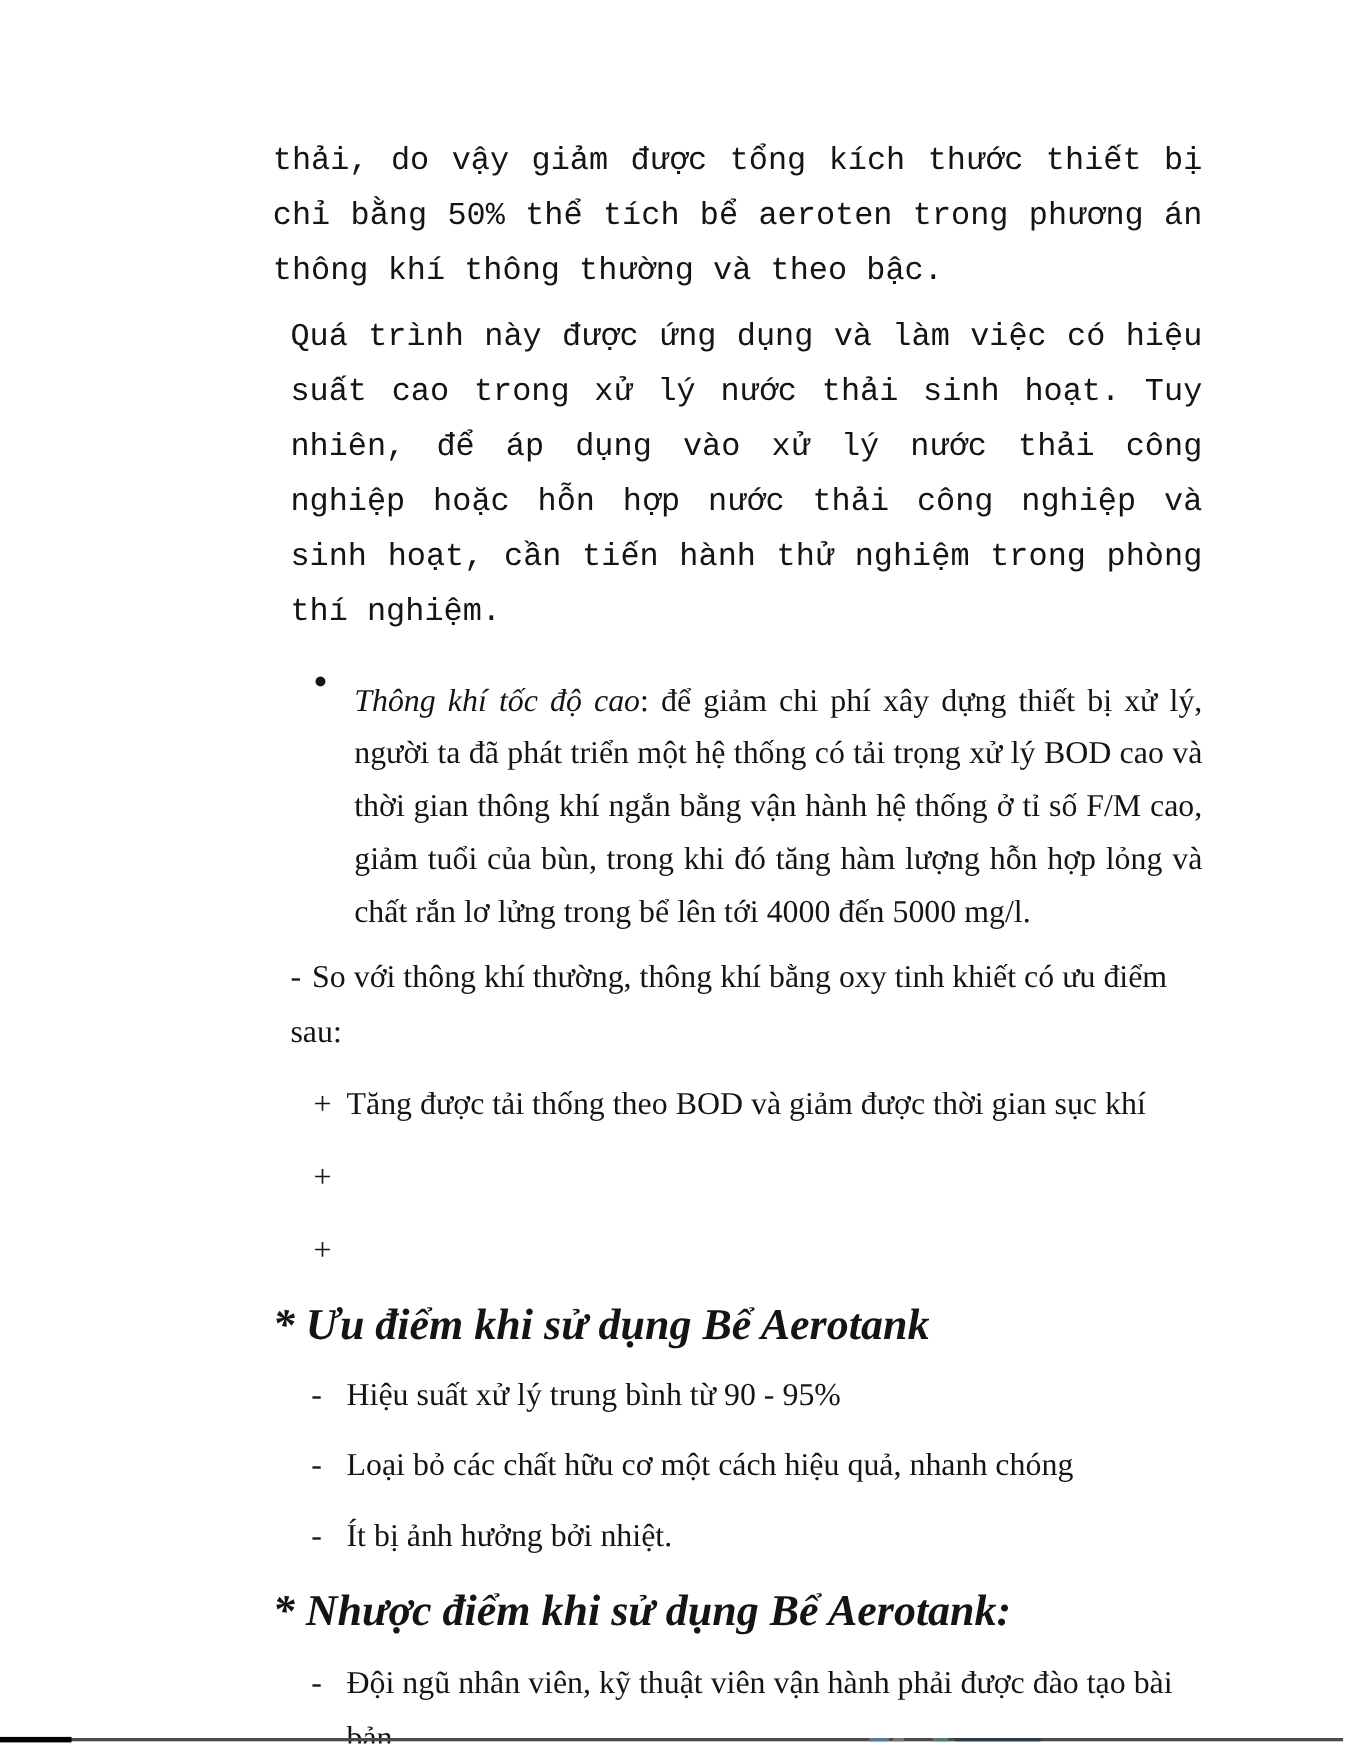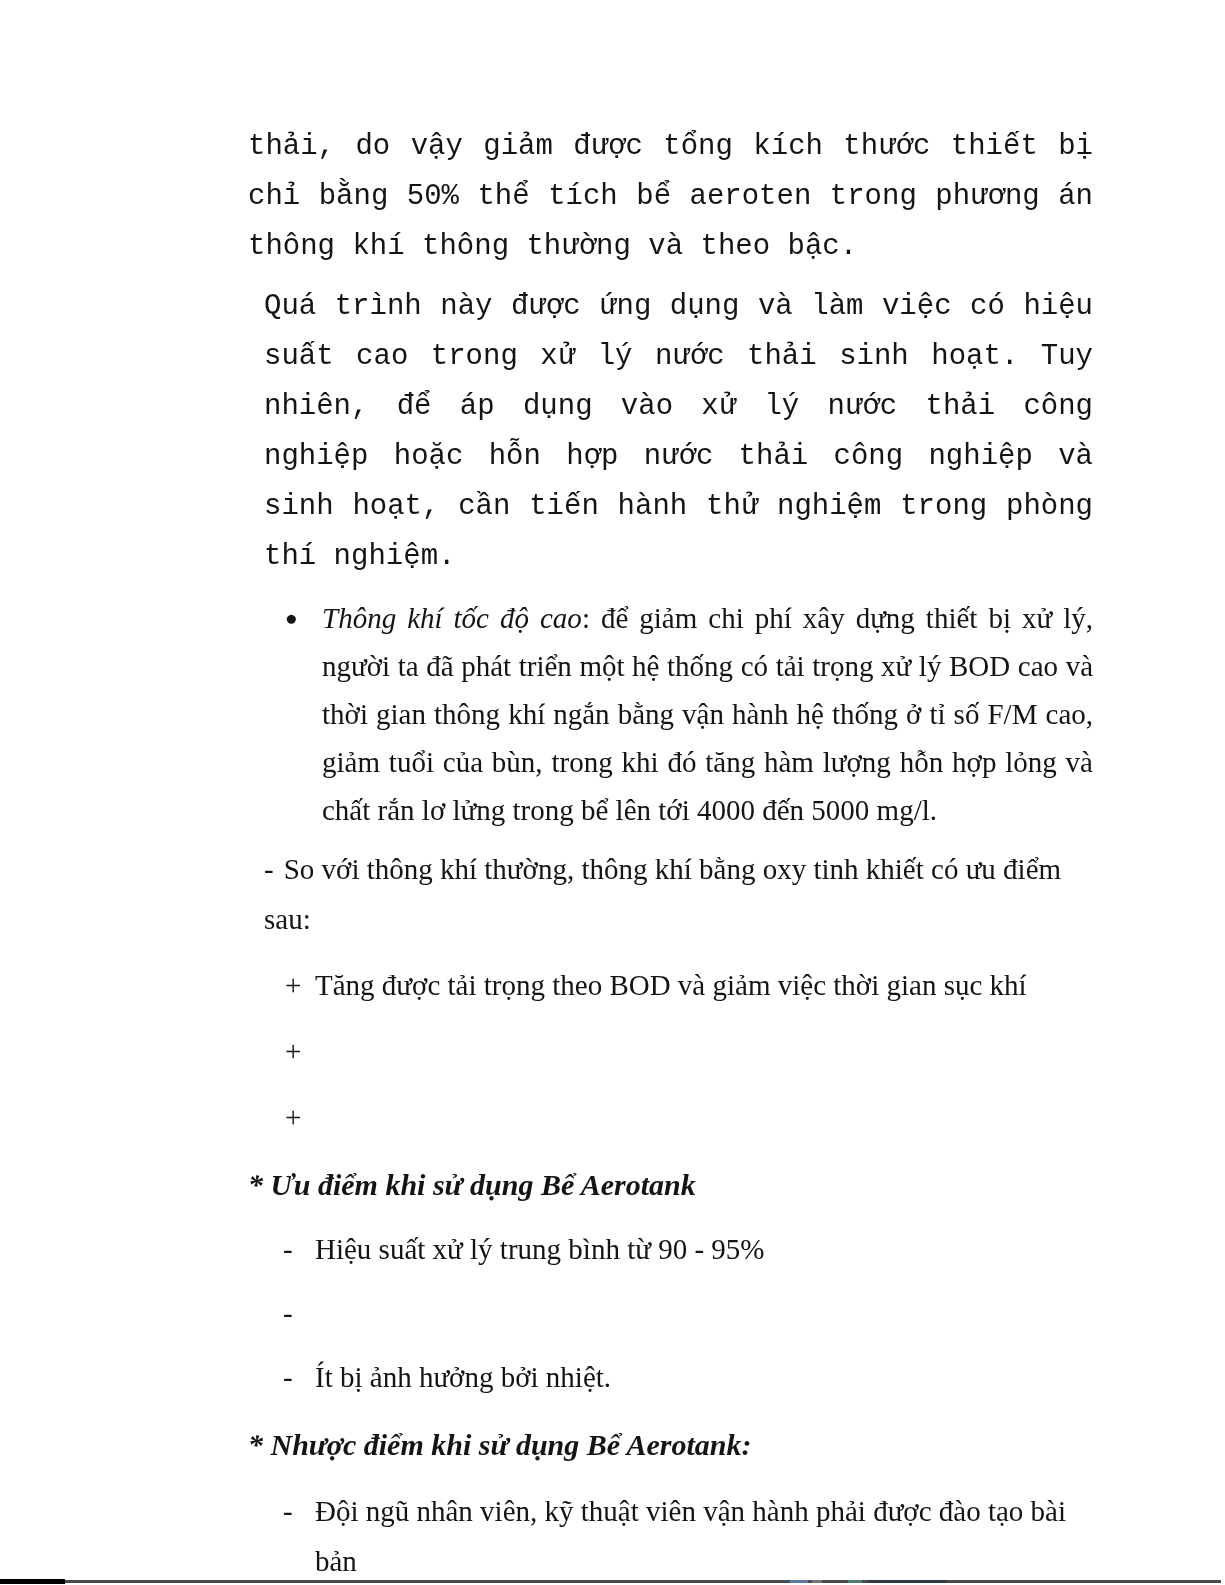--- a/index.html
+++ b/index.html
@@ -40,20 +40,21 @@
   }
   .bullet-marker {
     width: 37px;
     flex-shrink: 0;
     font-size: 21px;
     line-height: 48px;
   }
   .bullet-text {
     flex: 1;
     text-align: justify;
+    margin-top: 19px;
   }
   .italic { font-style: italic; }
 
   .dash-intro {
     margin-left: 16px;
     margin-top: 10px;
     line-height: 50px;
   }
   .dash-intro .m { margin-right: 10px; }
 
@@ -63,21 +64,21 @@
   }
   .plus-row   { margin-left: 37px; margin-top: 16px; }
   .plus-row .list-marker { width: 30px; flex-shrink: 0; }
   .minus-row  { margin-left: 35px; margin-top: 14px; }
   .minus-row .list-marker { width: 32px; flex-shrink: 0; }
   .gap-lg { margin-top: 16px; }
 
   .section-heading {
     font-weight: bold;
     font-style: italic;
-    font-size: 30px;
+    font-size: 40px;
     line-height: 50px;
     margin-top: 18px;
   }
 
   .page-number {
     text-align: right;
     margin-top: 16px;
     margin-right: 22px;
     line-height: 40px;
   }
@@ -121,40 +122,41 @@
     </span>
   </div>
 
 
   <div class="dash-intro">
     <span class="m">-</span><span>So với thông khí thường, thông khí bằng oxy tinh khiết có ưu điểm sau:</span>
   </div>
 
   <div class="list-row plus-row">
     <span class="list-marker">+</span>
-    <span>Tăng được tải trọng theo BOD và giảm việc thời gian sục khí</span>
+    <span>Tăng được tải thống theo BOD và giảm được thời gian sục khí</span>
   </div>
 
   <div class="list-row plus-row">
     <span class="list-marker">+</span>
   </div>
 
   <div class="list-row plus-row">
     <span class="list-marker">+</span>
   </div>
 
   <div class="section-heading">* Ưu điểm khi sử dụng Bể Aerotank</div>
 
   <div class="list-row minus-row">
     <span class="list-marker">-</span>
     <span>Hiệu suất xử lý trung bình từ 90 - 95%</span>
   </div>
 
   <div class="list-row minus-row">
     <span class="list-marker">-</span>
+    <span>Loại bỏ các chất hữu cơ một cách hiệu quả, nhanh chóng</span>
   </div>
 
   <div class="list-row minus-row">
     <span class="list-marker">-</span>
     <span>Ít bị ảnh hưởng bởi nhiệt.</span>
   </div>
 
   <div class="section-heading">* Nhược điểm khi sử dụng Bể Aerotank:</div>
 
   <div class="list-row minus-row gap-lg">

